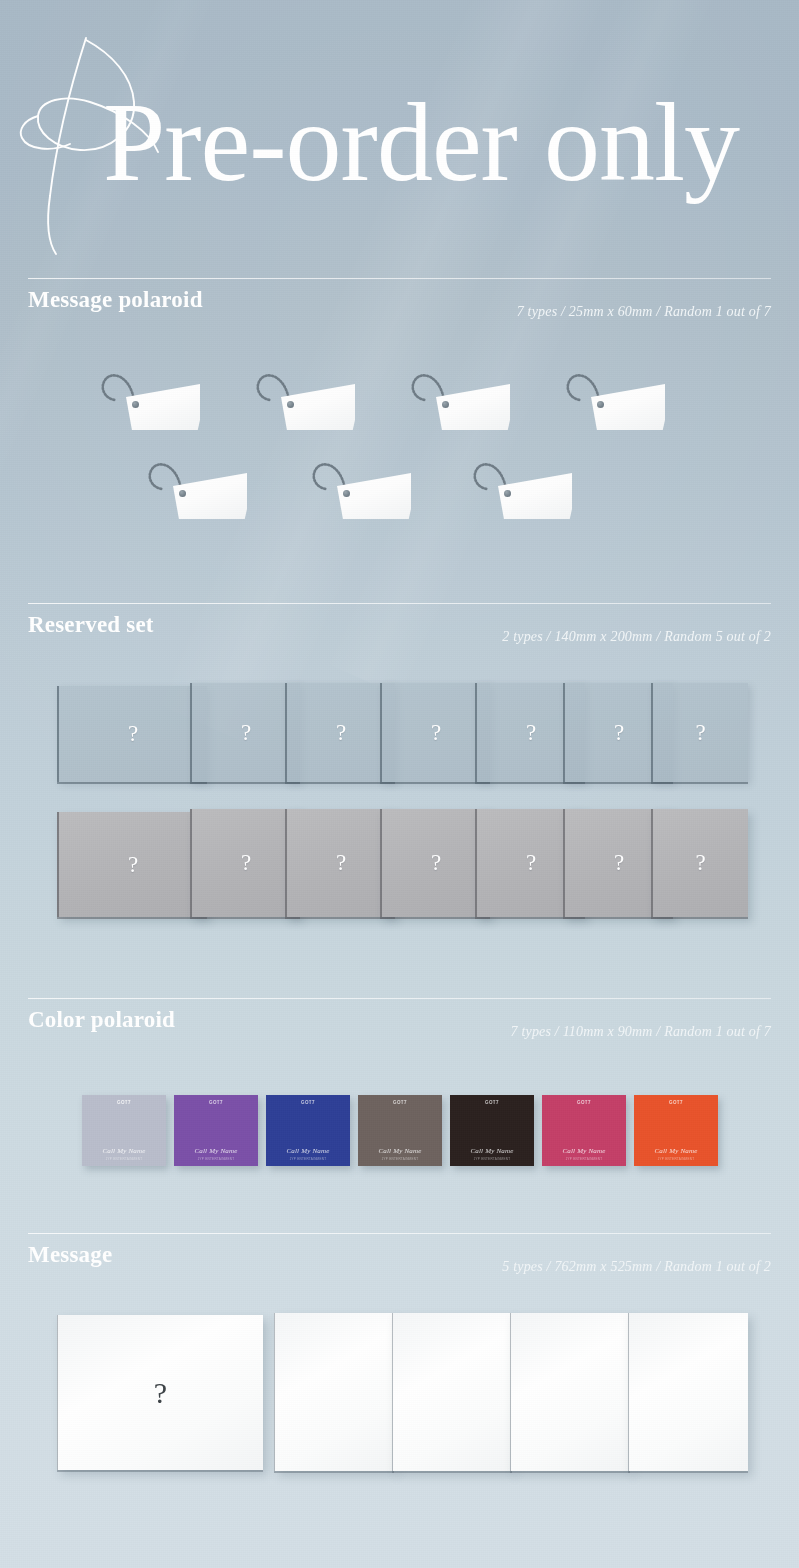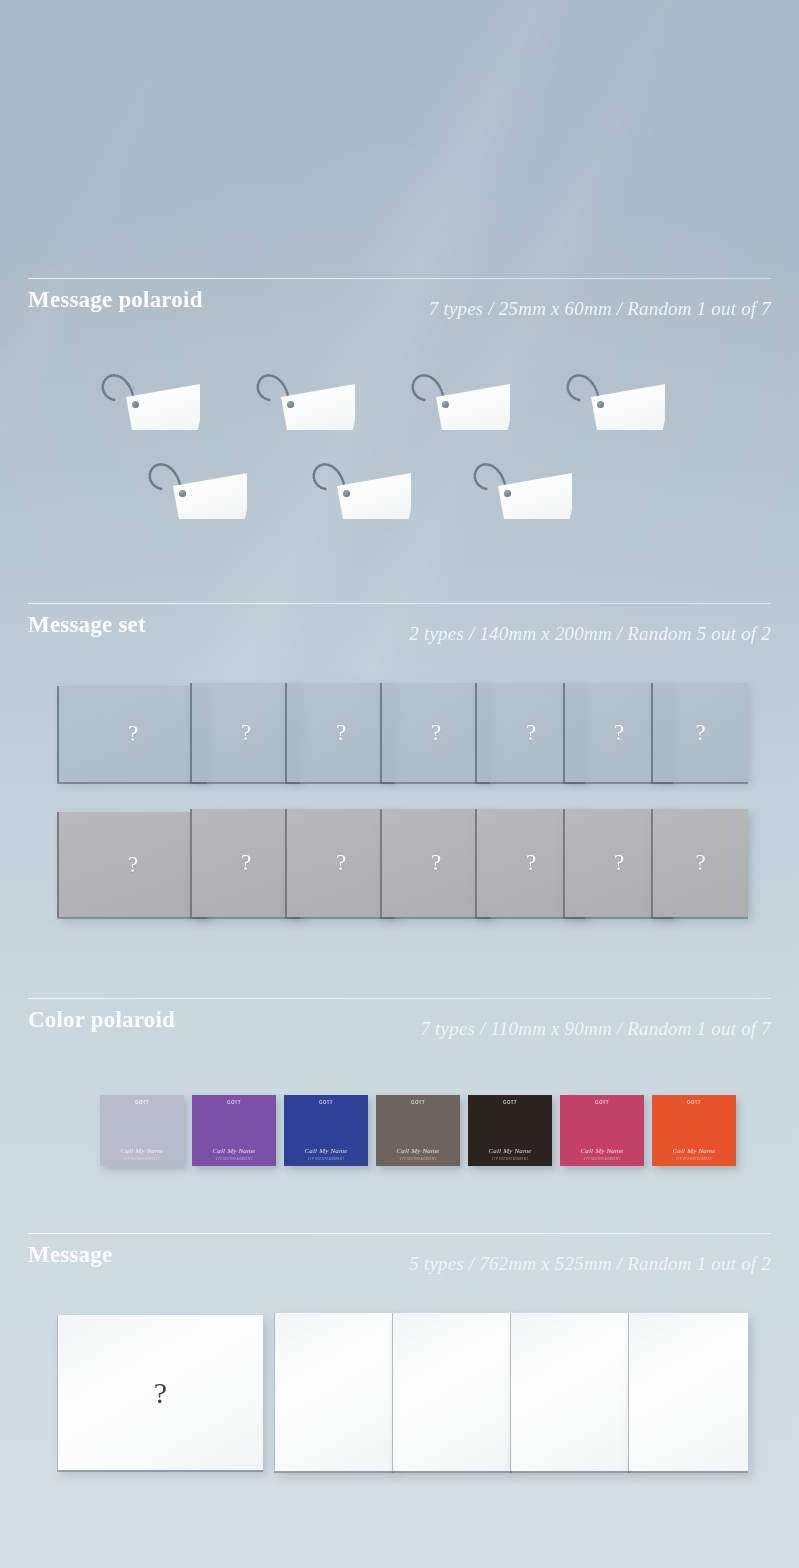--- a/index.html
+++ b/index.html
@@ -73,23 +73,23 @@
     position:absolute; left:28px; right:28px; top:0; height:1px;
     background:linear-gradient(90deg, rgba(255,255,255,.82), rgba(255,255,255,.55));
   }
   .sec-title {
     position:absolute; left:28px; top:9px;
     font-family:"Liberation Serif", serif;
     font-weight:700; font-size:23px; color:#ffffff;
     letter-spacing:.2px;
   }
   .sec-meta {
-    position:absolute; right:28px; top:20px;
-    font-family:"Liberation Serif", serif;
-    font-size:19px; color:#f2f6f8;
+    position:absolute; right:28px; top:26px;
+    font-family:"Liberation Serif", serif;
+    font-size:14px; color:#f2f6f8;
     font-style:italic;
     letter-spacing:.2px; white-space:nowrap;
   }
 
   
   .keyring { position:absolute; width:104px; height:68px; }
   .kr-tag {
     position:absolute; left:30px; top:18px; width:74px; height:46px;
     background:linear-gradient(160deg,#ffffff 0%, #fdfdfd 45%, #f2f4f5 100%);
     clip-path:polygon(0% 28%, 100% 0%, 100% 78%, 97% 100%, 8% 100%);
@@ -120,21 +120,20 @@
     transform:translate(-50%,-50%);
     color:#ffffff; font-size:23px;
     font-family:"Liberation Serif", serif;
     text-shadow:0 1px 1px rgba(90,100,110,.25);
   }
 
   
   .pol {
     position:absolute; width:84px; height:71px;
     box-shadow:3px 4px 7px rgba(70,90,105,.27);
-    margin-left:18px;
   }
   .pol-logo {
     position:absolute; left:50%; top:5px; transform:translateX(-50%);
     font-family:"Liberation Sans", sans-serif;
     font-size:4.5px; letter-spacing:.4px; font-weight:700;
     color:rgba(255,255,255,.72); white-space:nowrap;
   }
   .pol-script {
     position:absolute; left:50%; bottom:11px; transform:translateX(-50%);
     font-family:"Liberation Serif", serif;
@@ -173,20 +172,32 @@
 </head>
 <body>
 
 <div id="page">
 
   <div class="streak streak-a"></div>
   <div class="streak streak-b"></div>
   <div class="streak streak-c"></div>
   <div class="vignette"></div>
 
+  <div class="hero">
+    <svg class="hero-swash" viewBox="0 0 230 230">
+      <g fill="none" stroke="#ffffff" stroke-width="1.9" stroke-linecap="round">
+        <path d="M78 10 C 62 60, 48 118, 42 168 C 38 196, 40 214, 48 226"></path>
+        <path d="M78 12 C 104 26, 124 48, 126 74 C 128 104, 100 124, 72 122
+                 C 46 120, 28 104, 30 88 C 32 72, 56 66, 82 74
+                 C 114 84, 142 104, 150 124"></path>
+        <path d="M30 88 C 16 92, 10 102, 14 110 C 20 122, 44 124, 62 116"></path>
+      </g>
+    </svg>
+    <div class="hero-title">Pre-order only</div>
+  </div>
 
   <div class="section" style="top:278px;">
     <div class="sec-rule"></div>
     <div class="sec-title">Message polaroid</div>
     <div class="sec-meta">7 types / 25mm x 60mm / Random 1 out of 7</div>
   </div>
 
   <div class="keyring" style="left:96px;  top:366px;">
     <svg class="kr-chain" viewBox="0 0 50 46">
       <path d="M38 34 C 34 10, 16 4, 9 14 C 3 23, 10 33, 19 34" fill="none" stroke="#6f7c86" stroke-width="2.6" stroke-linecap="round" stroke-dasharray="1.4 1.9"></path>
@@ -233,21 +244,21 @@
   <div class="keyring" style="left:468px; top:455px;">
     <svg class="kr-chain" viewBox="0 0 50 46">
       <path d="M38 34 C 34 10, 16 4, 9 14 C 3 23, 10 33, 19 34" fill="none" stroke="#6f7c86" stroke-width="2.6" stroke-linecap="round" stroke-dasharray="1.4 1.9"></path>
     </svg>
     <div class="kr-tag"></div>
     <div class="kr-hole"></div>
   </div>
 
   <div class="section" style="top:603px;">
     <div class="sec-rule"></div>
-    <div class="sec-title">Message set</div>
+    <div class="sec-title">Reserved set</div>
     <div class="sec-meta">2 types / 140mm x 200mm / Random 5 out of 2</div>
   </div>
 
   <div class="pc pc-top" style="left:57px;  top:686px; width:150px; height:96px;">
     <span class="pc-q">?</span>
     </div>
   <div class="pc pc-top" style="left:190px; top:683px; width:110px; height:99px;">
     <span class="pc-q">?</span>
     </div>
   <div class="pc pc-top" style="left:285px; top:683px; width:110px; height:99px;">

